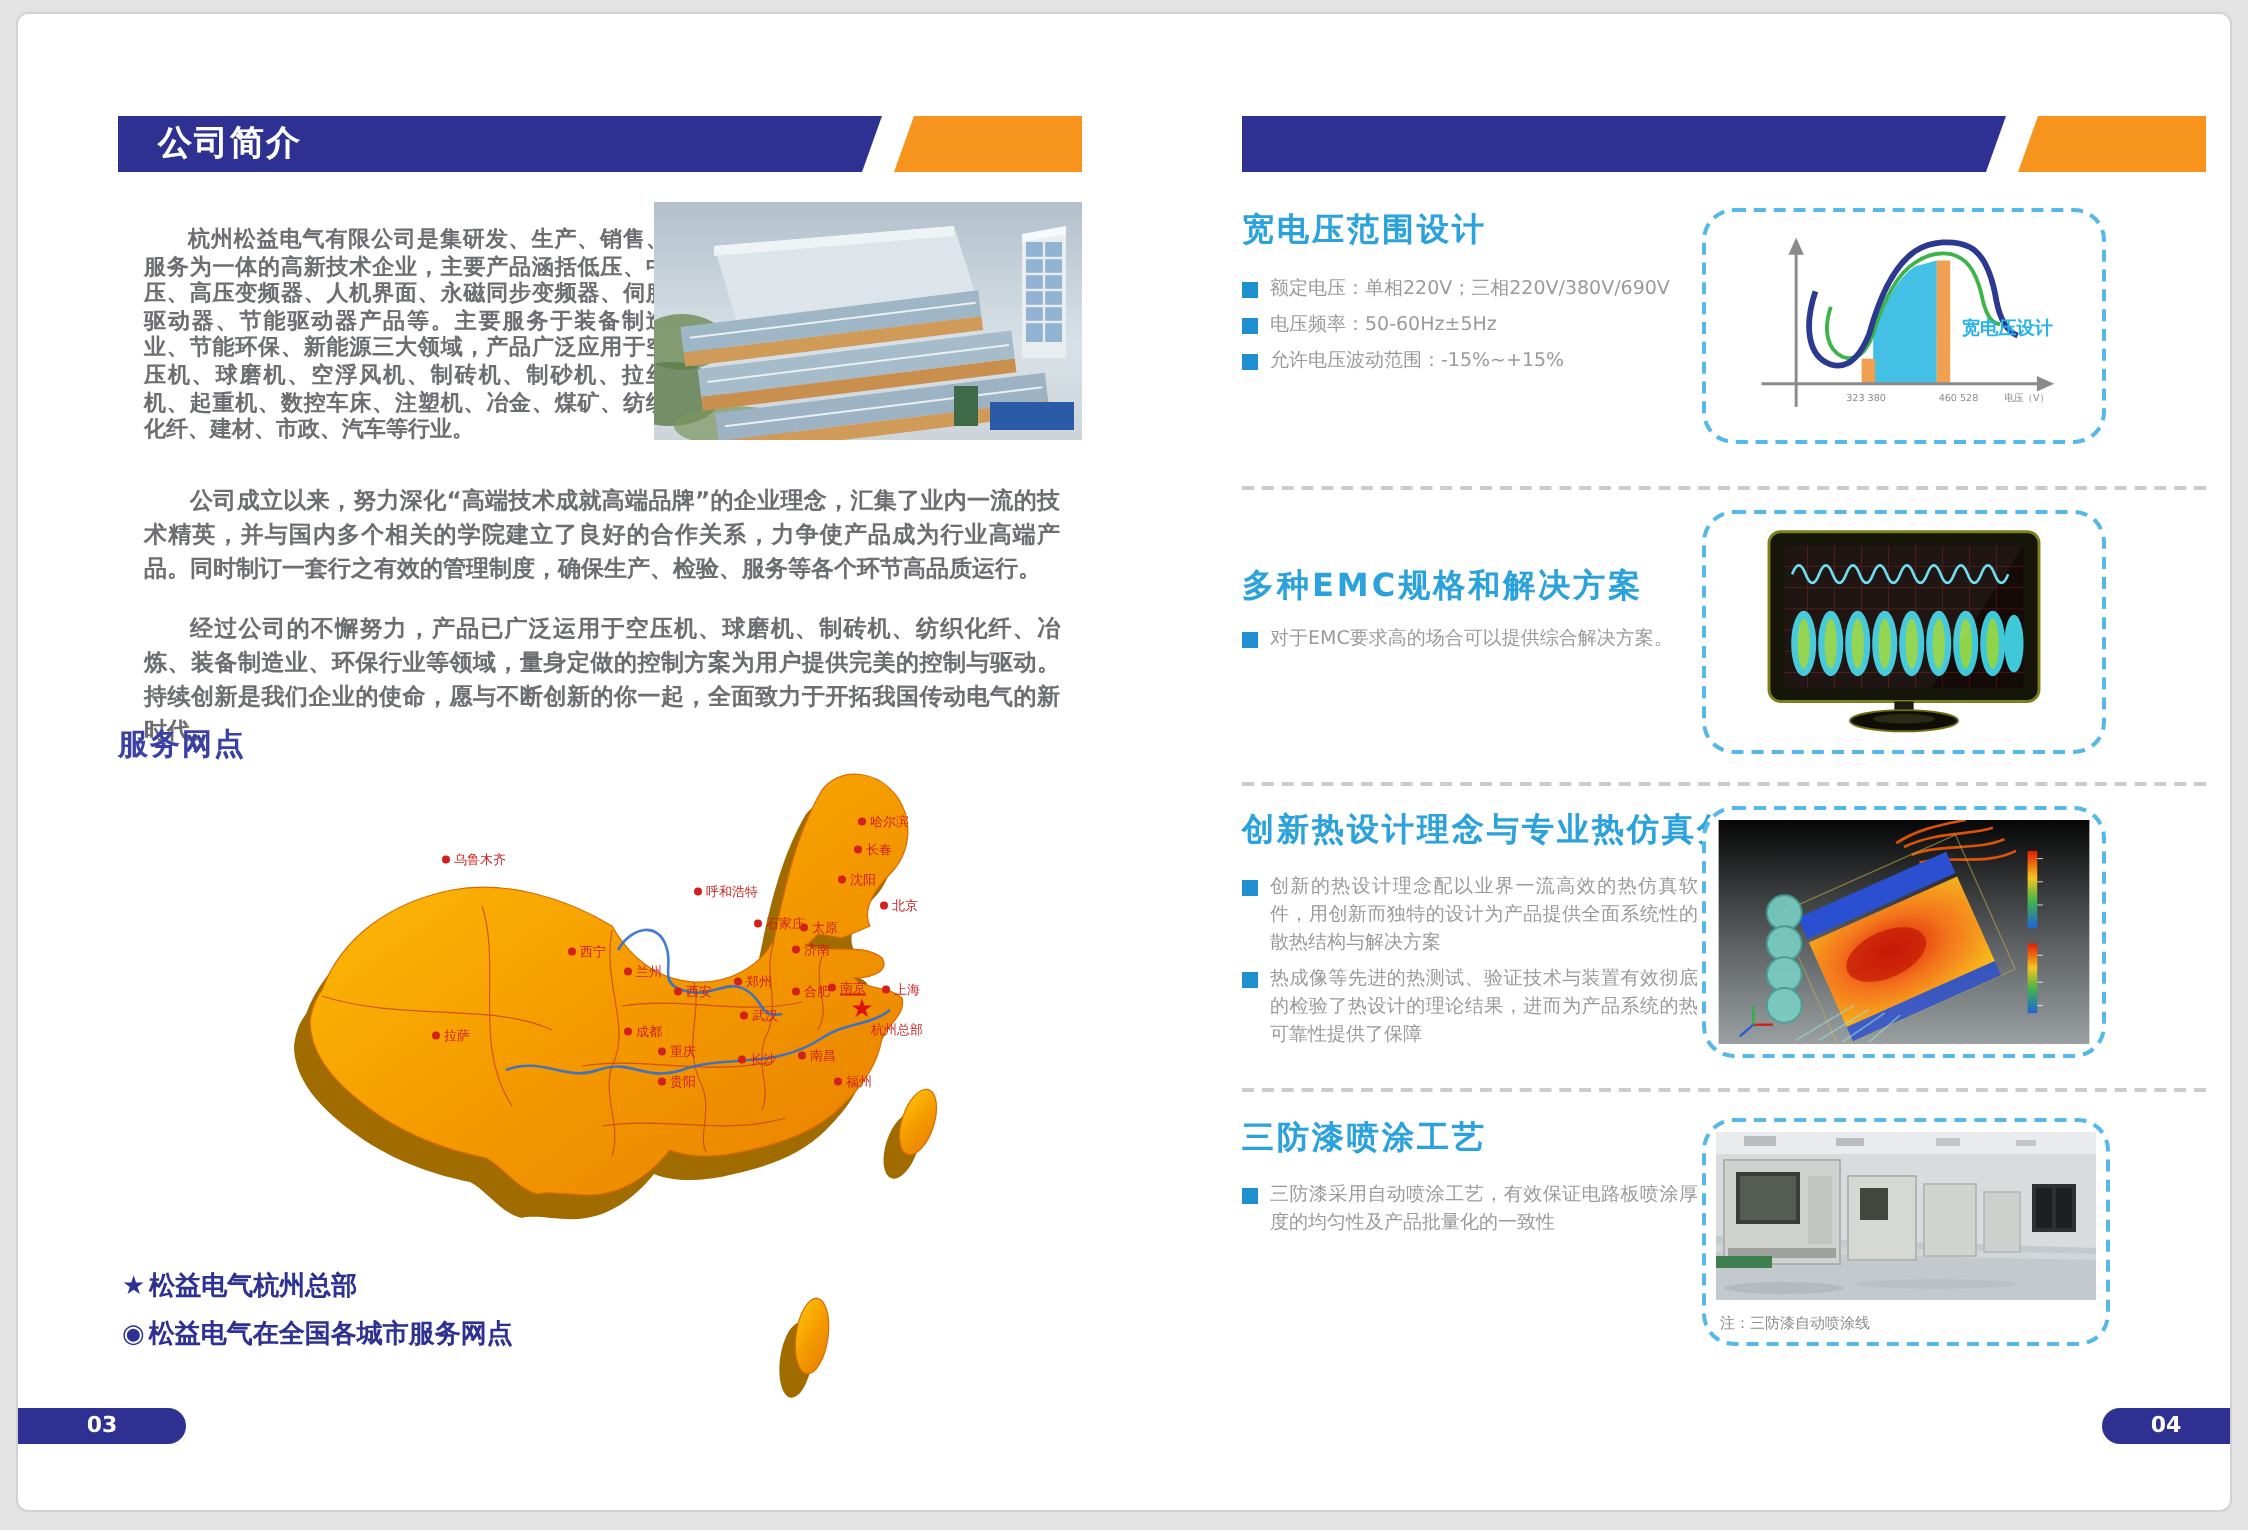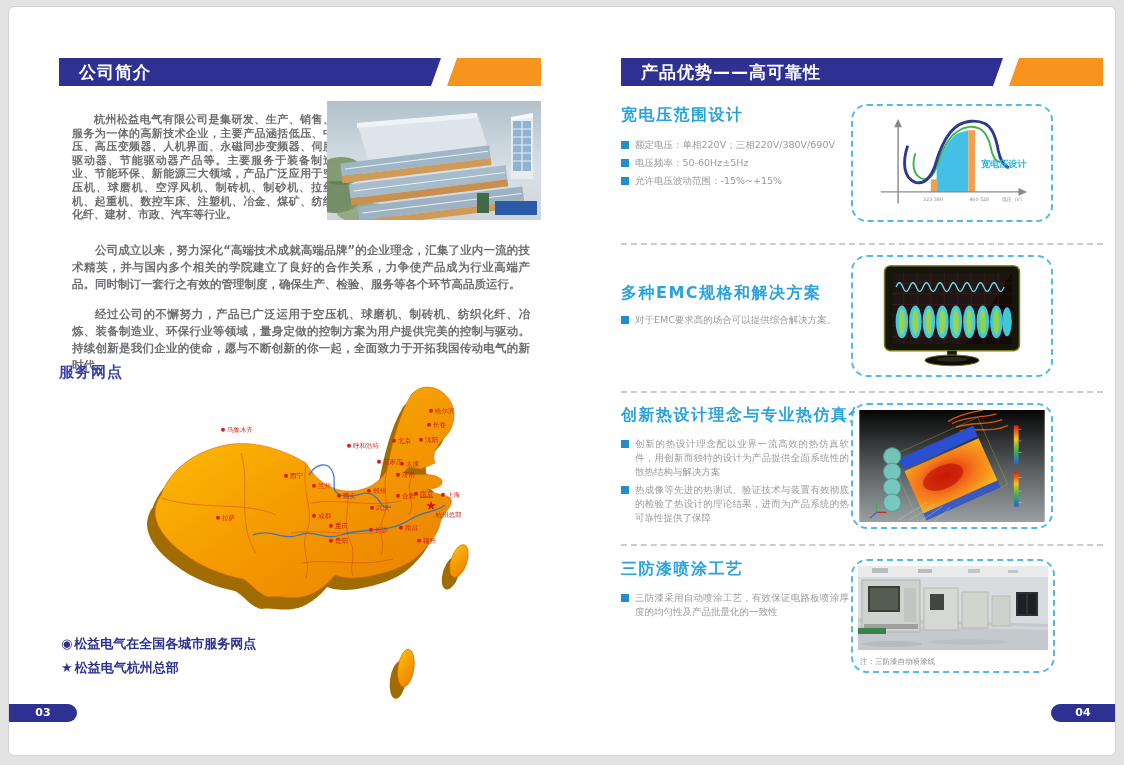--- a/index.html
+++ b/index.html
@@ -40,21 +40,21 @@
   .bullet{display:flex;gap:6px;margin-bottom:4px;}
   .bullet .sq{width:8px;height:8px;background:#1f8fd0;flex:0 0 8px;margin-top:3px;}
   .bullet .txt{font-size:9.5px;color:#9a9a9a;line-height:14px;text-align:justify;}
   .img-card{position:absolute;border:2px dashed #55b8e8;border-radius:16px;padding:5px;background:#fff;}
   .sep{position:absolute;width:482px;border-top:2px dashed #cccccc;}
   .caption{font-size:7.5px;color:#8a8a8a;margin-top:3px;padding-left:2px;}
 
   
   .tab{position:absolute;top:697px;height:18px;background:#2e3192;color:#ffffff;font-size:11px;
       font-weight:bold;line-height:18px;text-align:center;z-index:6;}
-  .tab-left{left:0;width:68px;border-radius:0 9px 9px 0;}
+  .tab-left{left:0;width:84px;border-radius:0 9px 9px 0;}
   .tab-right{right:0;width:64px;border-radius:9px 0 0 9px;}
 </style>
 </head>
 <body>
 
 <div class="canvas">
  <div class="card">
 
   <div>
 
@@ -146,21 +146,21 @@
         <g fill="none" stroke="#2f6fd0" stroke-width="1.3" opacity="0.9">
           <path d="M208,92 C215,80 228,78 232,90 C236,100 228,108 240,112 C254,117 262,106 272,112 C282,118 278,126 290,124"></path>
           <path d="M152,152 C170,145 182,158 198,152 C214,146 222,158 240,152 C262,144 286,152 310,136 C322,128 334,130 344,122"></path>
         </g>
       </svg>
       <span class="city" style="left:122px;top:47px;">乌鲁木齐</span>
       <span class="city" style="left:330px;top:28px;">哈尔滨</span>
       <span class="city" style="left:328px;top:42px;">长春</span>
       <span class="city" style="left:320px;top:57px;">沈阳</span>
       <span class="city" style="left:248px;top:63px;">呼和浩特</span>
-      <span class="city" style="left:293px;top:58px;">北京</span>
+      <span class="city" style="left:293px;top:70px;padding-left:48px;">北京</span>
       <span class="city" style="left:261px;top:81px;margin-left:40px;">太原</span>
       <span class="city" style="left:278px;top:79px;">石家庄</span>
       <span class="city" style="left:297px;top:92px;">济南</span>
       <span class="city" style="left:185px;top:93px;">西宁</span>
       <span class="city" style="left:213px;top:103px;">兰州</span>
       <span class="city" style="left:238px;top:113px;">西安</span>
       <span class="city" style="left:268px;top:108px;">郑州</span>
       <span class="city" style="left:297px;top:113px;">合肥</span>
       <span class="city" style="left:315px;top:111px;text-decoration:underline;">南京</span>
       <span class="city" style="left:342px;top:112px;">上海</span>
@@ -171,36 +171,35 @@
       <span class="city" style="left:300px;top:145px;">南昌</span>
       <span class="city" style="left:230px;top:158px;">贵阳</span>
       <span class="city" style="left:117px;top:135px;">拉萨</span>
       <span class="city" style="left:318px;top:158px;">福州</span>
       <span class="hq-star" style="left:330px;top:122px;">★</span>
       <span class="hq-label" style="left:330px;top:128px;padding-left:35px;">杭州总部</span>
     </div>
 
     <div class="legend">
       <div class="legend-row">
-        <span class="sym">◉</span><span>松益电气在全国各城市服务网点</span>
+        <span class="sym">★</span><span>松益电气杭州总部</span>
       </div>
       <div class="legend-row">
-        <span class="sym">★</span><span>松益电气杭州总部</span>
+        <span class="sym">◉</span><span>松益电气在全国各城市服务网点</span>
       </div>
     </div>
 
     <div class="tab tab-left">03</div>
   </div>
 
   <div>
 
     <div class="banner" style="left:612px;top:51px;">
       <div class="blue"></div>
       <div class="orange"></div>
-      <div class="banner-title">产品优势——高可靠性</div>
     </div>
 
     <div class="sec-title" style="left:612px;top:98px;">宽电压范围设计</div>
     <div class="bullets" style="left:612px;top:131px;width:225px;">
       <div class="bullet">
             <span class="sq"></span>
             <span class="txt">额定电压：单相220V；三相220V/380V/690V</span>
           </div>
       <div class="bullet">
             <span class="sq"></span>

